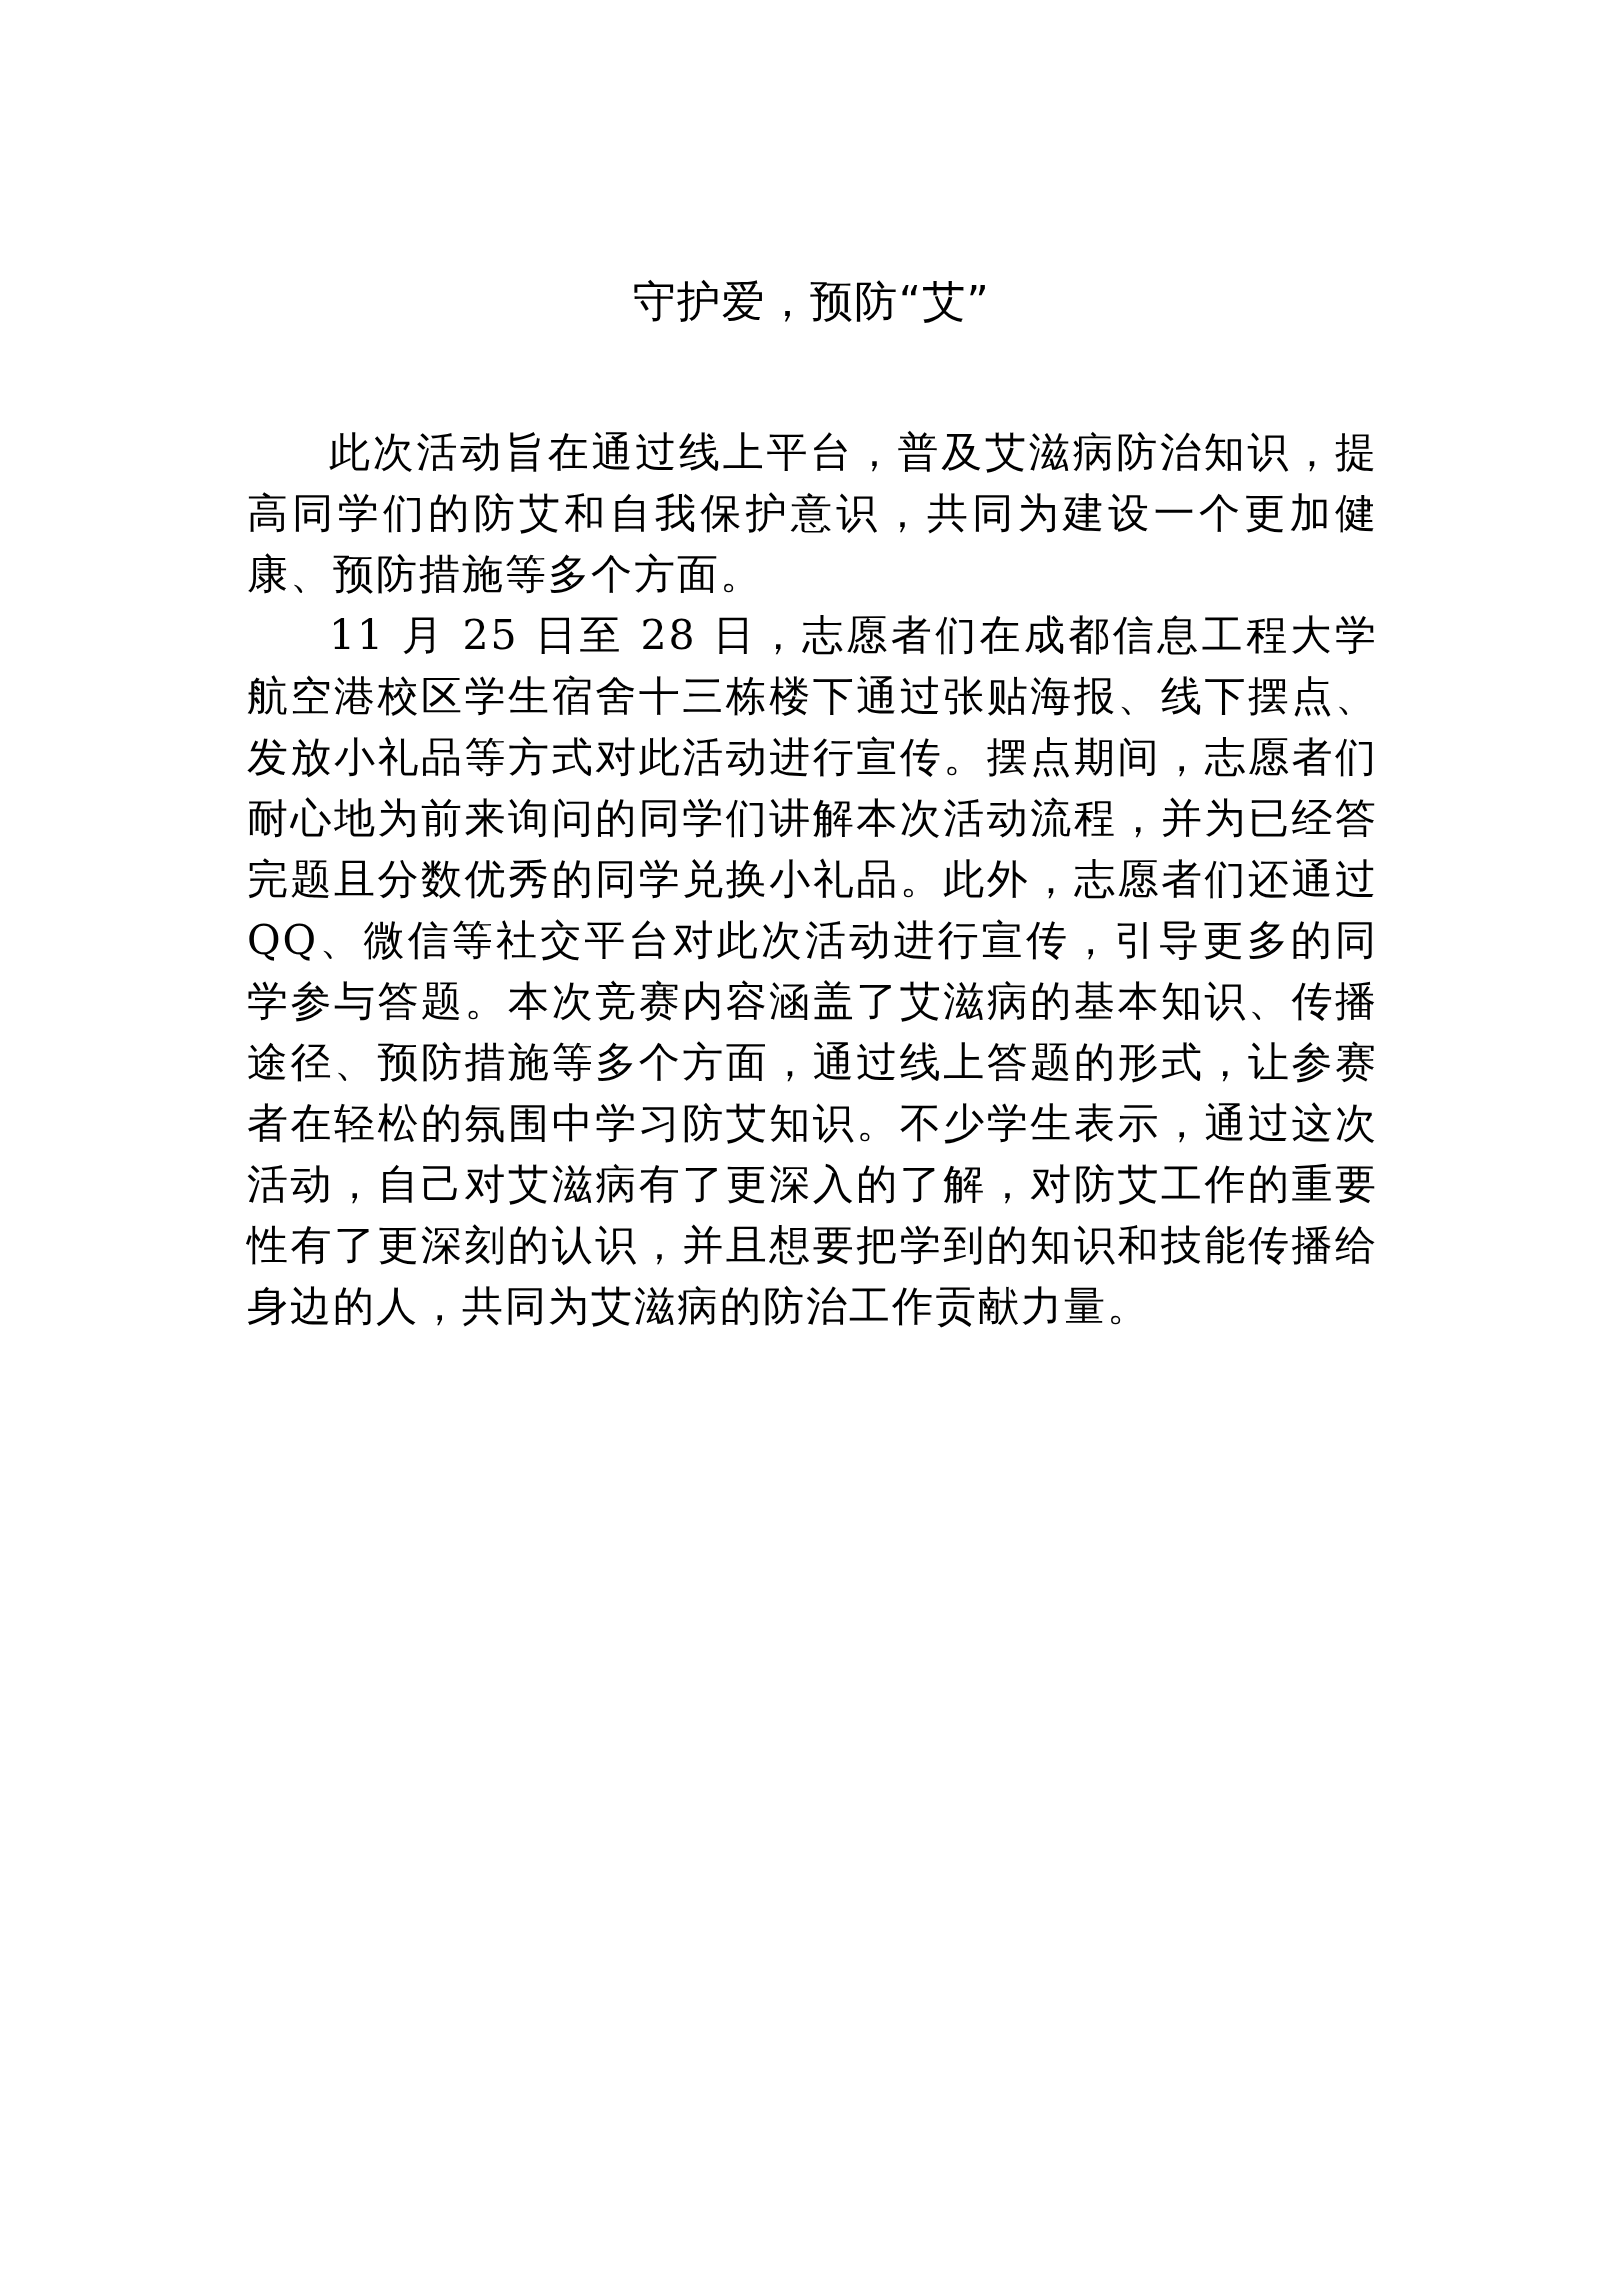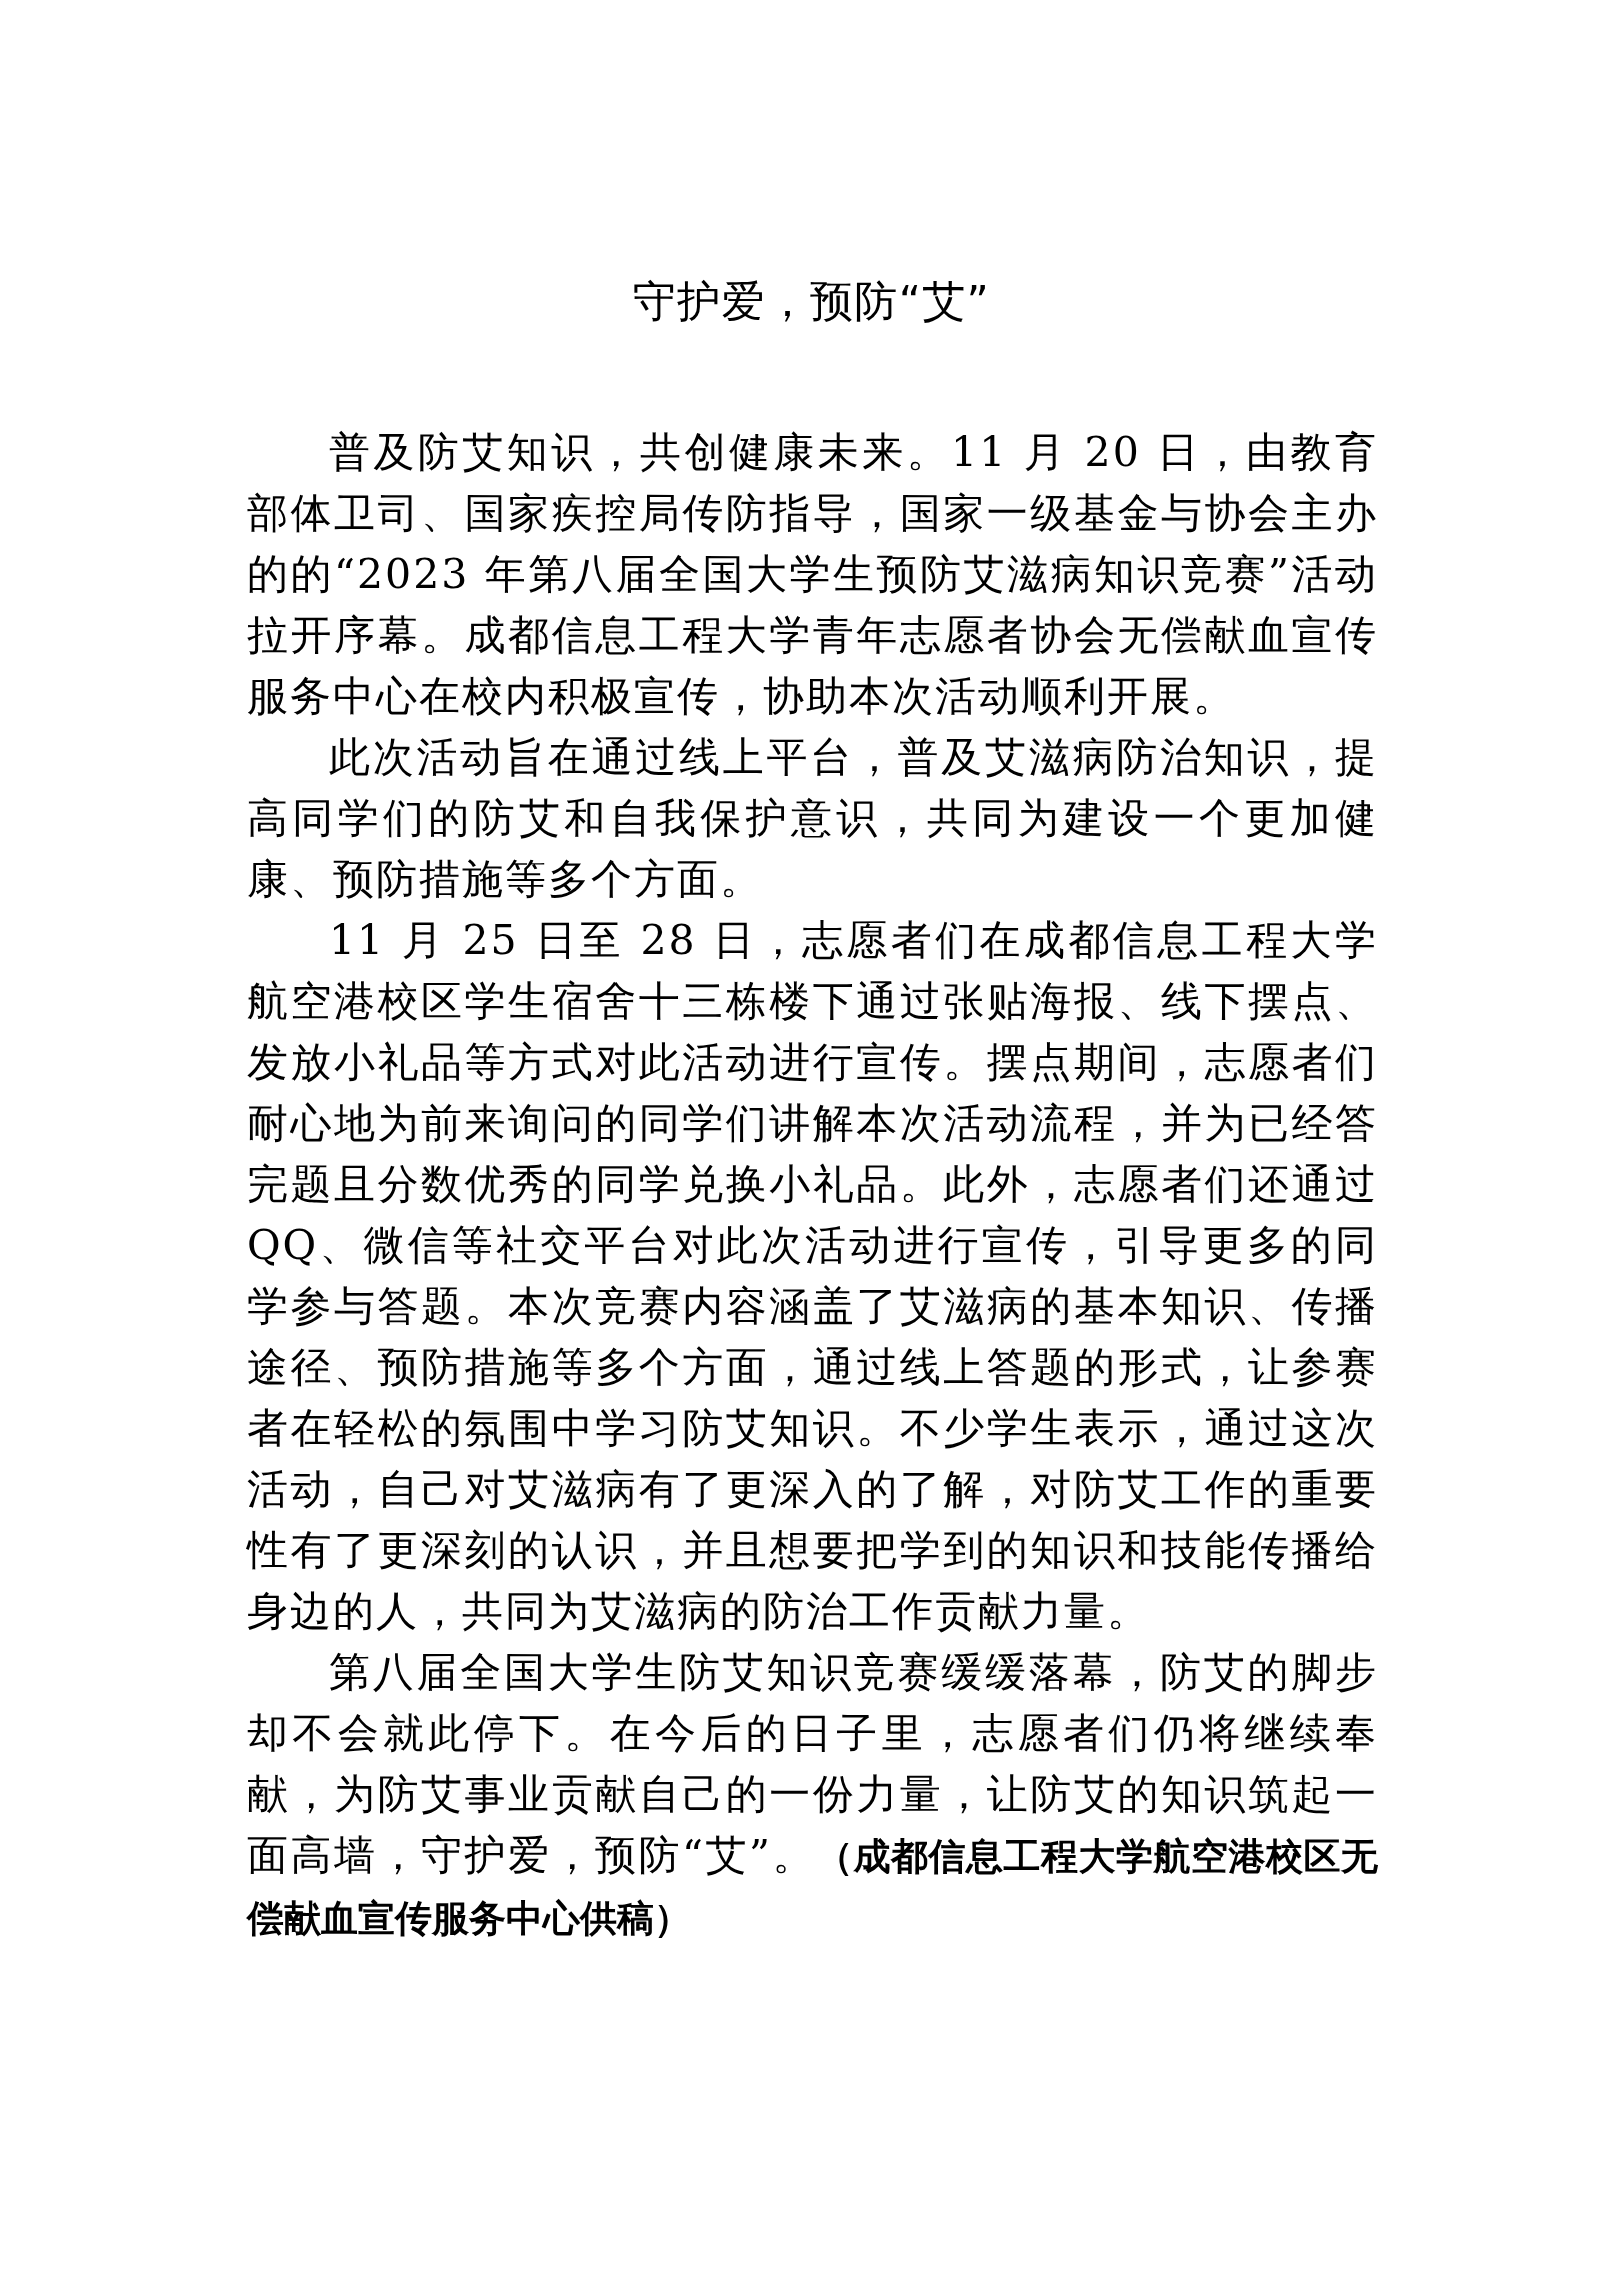--- a/index.html
+++ b/index.html
@@ -58,19 +58,17 @@
     letter-spacing: 0px;
   }
 </style>
 </head>
 <body>
 
 <div class="page">
   <h1 class="title">守护爱，预防“艾”</h1>
 
   <div class="body">
-    <p>普及防艾知识，共创健康未来。11 月 20 日，由教育部体卫司、国家疾控局传防指导，国家一级基金与协会主办的的“2023 年第八届全国大学生预防艾滋病知识竞赛”活动拉开序幕。成都信息工程大学青年志愿者协会无偿献血宣传服务中心在校内积极宣传，协助本次活动顺利开展。</p>
     <p>此次活动旨在通过线上平台，普及艾滋病防治知识，提高同学们的防艾和自我保护意识，共同为建设一个更加健康、预防措施等多个方面。</p>
     <p>11 月 25 日至 28 日，志愿者们在成都信息工程大学航空港校区学生宿舍十三栋楼下通过张贴海报、线下摆点、发放小礼品等方式对此活动进行宣传。摆点期间，志愿者们耐心地为前来询问的同学们讲解本次活动流程，并为已经答完题且分数优秀的同学兑换小礼品。此外，志愿者们还通过 QQ、微信等社交平台对此次活动进行宣传，引导更多的同学参与答题。本次竞赛内容涵盖了艾滋病的基本知识、传播途径、预防措施等多个方面，通过线上答题的形式，让参赛者在轻松的氛围中学习防艾知识。不少学生表示，通过这次活动，自己对艾滋病有了更深入的了解，对防艾工作的重要性有了更深刻的认识，并且想要把学到的知识和技能传播给身边的人，共同为艾滋病的防治工作贡献力量。</p>
-    <p><span>第八届全国大学生防艾知识竞赛缓缓落幕，防艾的脚步却不会就此停下。在今后的日子里，志愿者们仍将继续奉献，为防艾事业贡献自己的一份力量，让防艾的知识筑起一面高墙，守护爱，预防“艾”。</span><span class="credit">（成都信息工程大学航空港校区无偿献血宣传服务中心供稿）</span></p>
   </div>
 </div>
 
 
 </body></html>

